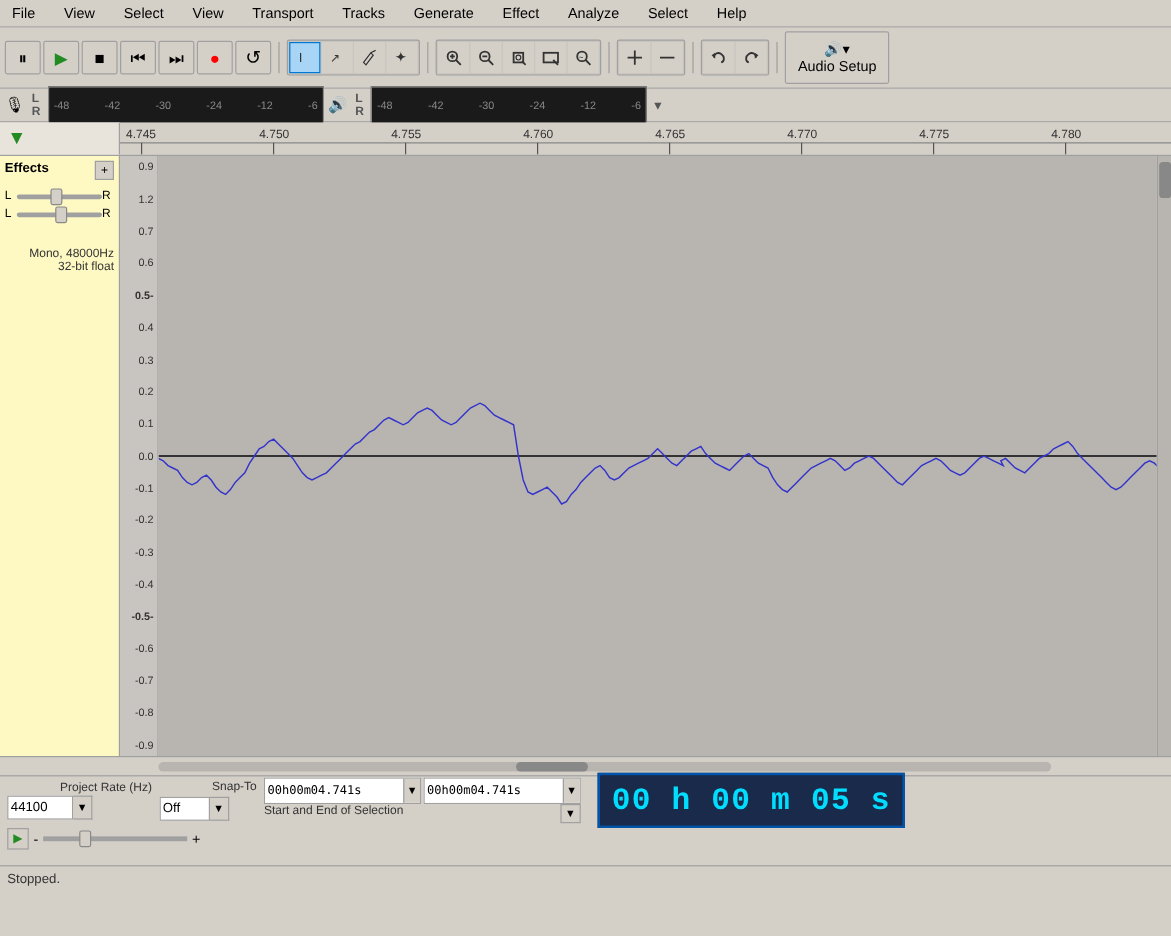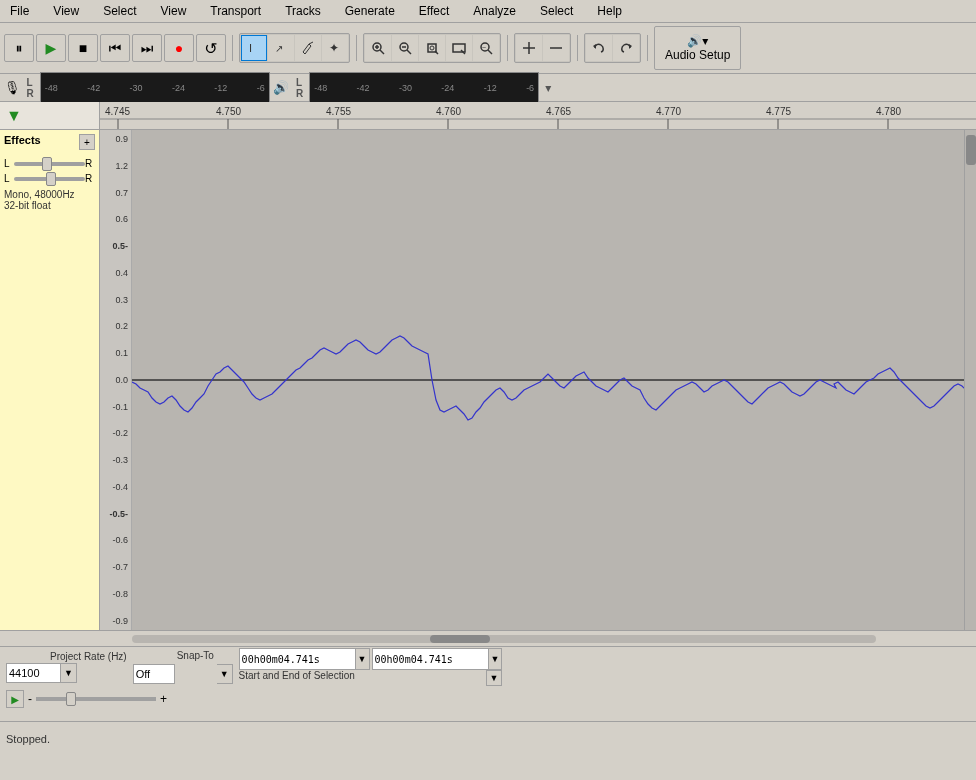--- a/index.html
+++ b/index.html
@@ -172,23 +172,24 @@
       width: 10px;
       height: 14px;
       background: #d4d0c8;
       border: 1px solid #888;
       position: absolute;
       top: -5px;
       left: 40%;
       border-radius: 2px;
     }
     .track-info {
-      margin-top: 3px;
+      margin-top: 20px;
       font-size: 10px;
       color: #333;
+      text-align: right;
     }
 
     
     #ruler {
       height: 24px;
       background: #d4d0c8;
       border-bottom: 1px solid #a0a0a0;
       display: flex;
       align-items: flex-end;
       padding-left: 100px;
@@ -646,21 +647,21 @@
     <div style="display:flex;flex-direction:column;align-items:flex-start;">
       <span class="bottom-label" style="font-size:10px;margin-bottom:1px;">Project Rate (Hz)</span>
       <div style="display:flex;">
         <input type="text" class="rate-input" style="width: 55px; height: 20px; border: 1px solid rgb(160, 160, 160); background: white; font-size: 11px; padding: 0px 2px;" value="44100">
         <button class="dropdown-btn" style="height:20px;background:#d4d0c8;border:1px solid #a0a0a0;border-left:none;cursor:pointer;padding:0 3px;font-size:9px;">▼</button>
       </div>
     </div>
 
     <div style="display:flex;flex-direction:column;align-items:flex-start;">
       <span class="bottom-label" style="font-size:10px;margin-bottom:3px;">Snap-To</span>
-      <div style="display:flex;gap:42px;">
+      <div style="display:flex;">
         <input type="text" style="width: 42px; height: 20px; border: 1px solid rgb(160, 160, 160); background: white; font-size: 11px; padding: 0px 2px;" value="Off">
         <button style="height:20px;background:#d4d0c8;border:1px solid #a0a0a0;border-left:none;cursor:pointer;padding:0 3px;font-size:9px;">▼</button>
       </div>
     </div>
 
     <div style="display:flex;flex-direction:column;align-items:flex-start;">
       <div style="display:flex;align-items:center;gap:2px;">
         <div style="display:flex;border:1px solid #a0a0a0;background:white;">
           <input type="text" style="width: 115px; height: 20px; border: none; font-size: 10px; font-family: monospace; padding: 0px 2px; background: white;" value="00h00m04.741s">
           <button style="background:#d4d0c8;border:none;border-left:1px solid #a0a0a0;cursor:pointer;padding:0 2px;font-size:9px;">▼</button>
@@ -669,27 +670,28 @@
           <input type="text" style="width: 115px; height: 20px; border: none; font-size: 10px; font-family: monospace; padding: 0px 2px; background: white;" value="00h00m04.741s">
           <button style="background:#d4d0c8;border:none;border-left:1px solid #a0a0a0;cursor:pointer;padding:0 2px;font-size:9px;">▼</button>
         </div>
       </div>
       <div style="display:flex;width:100%;">
         <span style="font-size:10px;color:#333;flex:1;">Start and End of Selection</span>
         <button style="height:16px;background:#d4d0c8;border:1px solid #a0a0a0;cursor:pointer;padding:0 3px;font-size:9px;margin-left:2px;">▼</button>
       </div>
     </div>
 
+    <div class="big-timer" style="margin-left:8px;background:#1a2a4a;color:#00ddff;font-family:'Courier New',monospace;font-size:26px;font-weight:bold;padding:4px 10px;border:2px solid #0055aa;letter-spacing:1px;height:46px;display:flex;align-items:center;">00 h 00 m 05 s</div>
   </div>
 
   <div id="playback-row" style="display:flex;align-items:center;padding:2px 6px;gap:4px;height:24px;">
     <button class="play-small-btn" style="width:18px;height:18px;background:#d4d0c8;border:1px solid #a0a0a0;cursor:pointer;font-size:10px;color:#228b22;">▶</button>
     <span style="font-size:12px;">-</span>
     <div style="width:120px;height:4px;background:#a0a0a0;position:relative;">
       <div style="width:10px;height:14px;background:#d4d0c8;border:1px solid #888;position:absolute;top:-5px;left:25%;border-radius:2px;"></div>
     </div>
     <span style="font-size:12px;">+</span>
   </div>
 </div>
 
-<div class="status-bar" style="height:20px;background:#d4d0c8;border-top:1px solid #a0a0a0;display:flex;align-items:center;padding:17px 6px;font-size:11px;">
+<div class="status-bar" style="height:20px;background:#d4d0c8;border-top:1px solid #a0a0a0;display:flex;align-items:flex-end;padding:17px 6px;font-size:11px;">
   <span>Stopped.</span>
 </div>
 
 </body></html>

